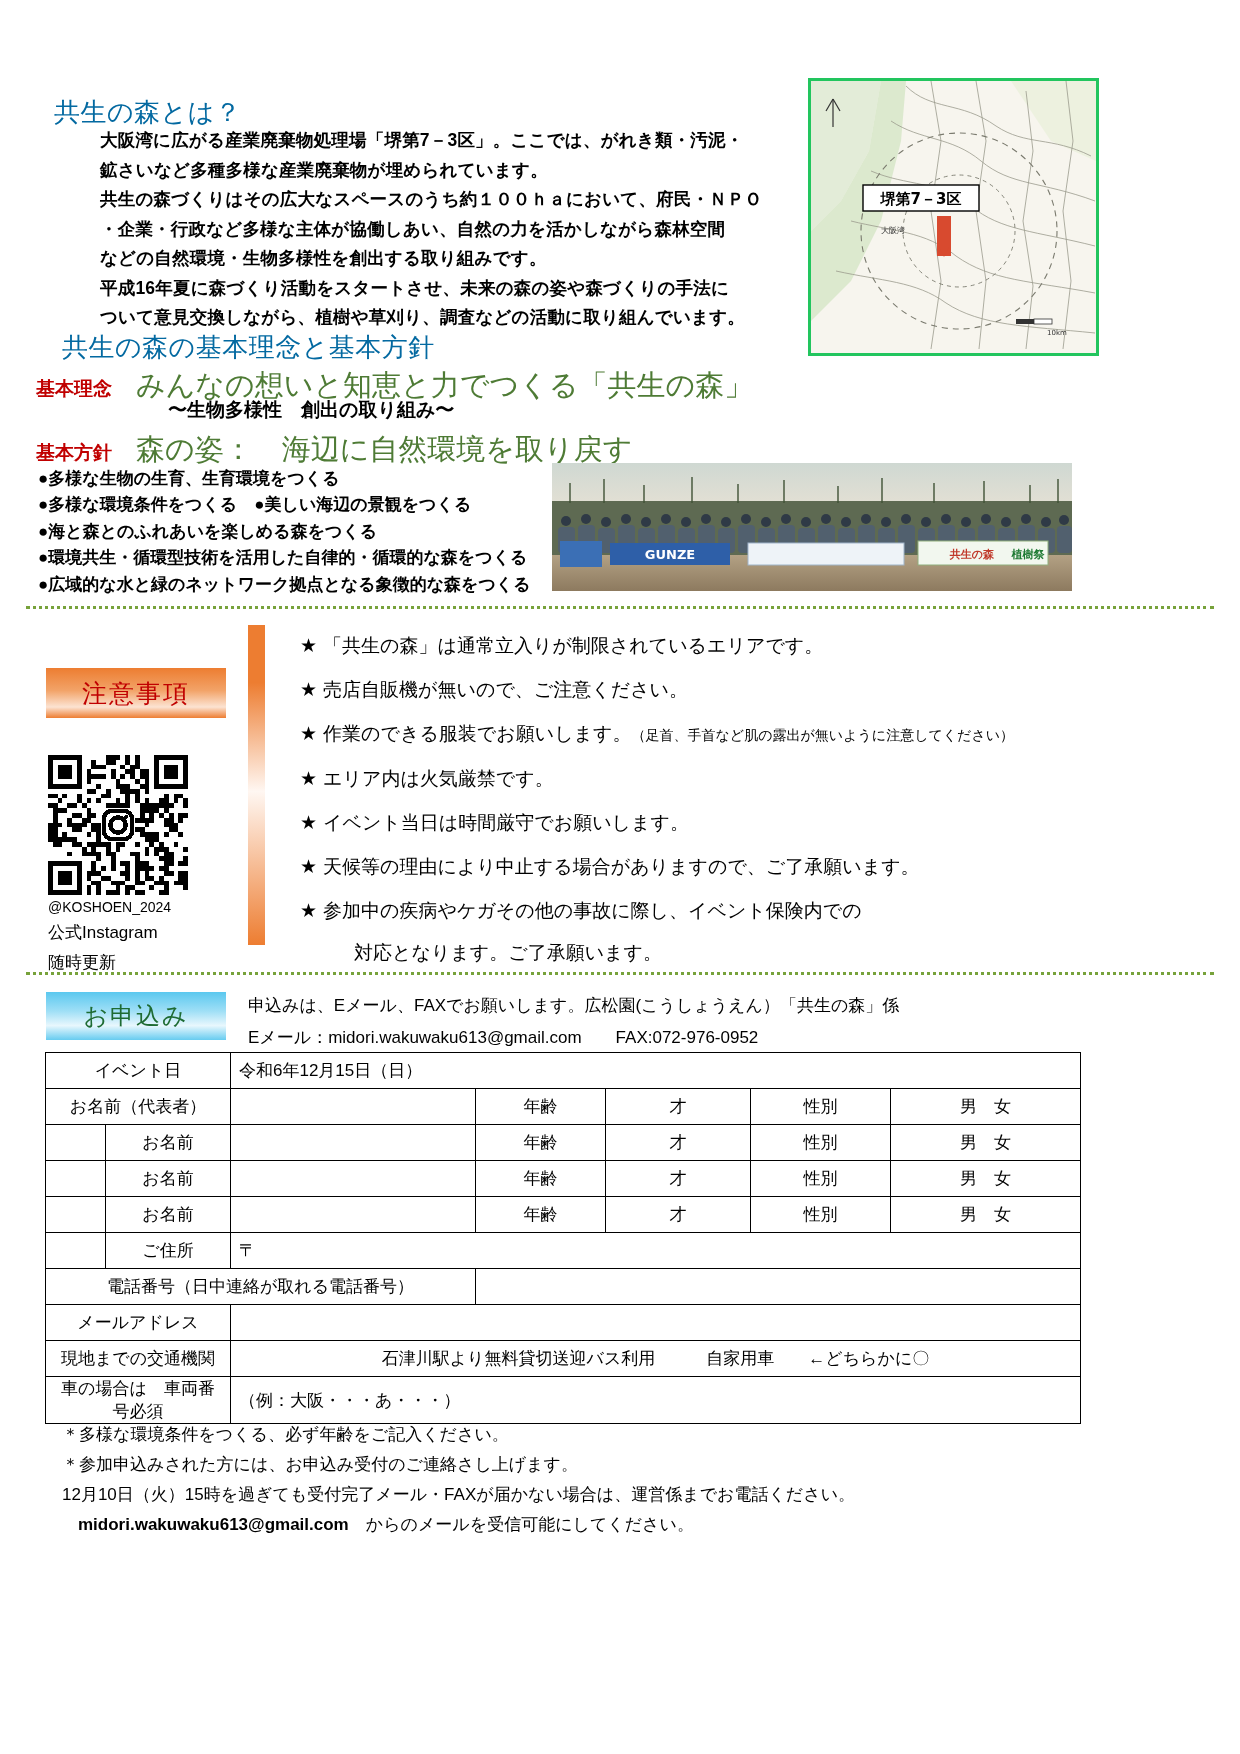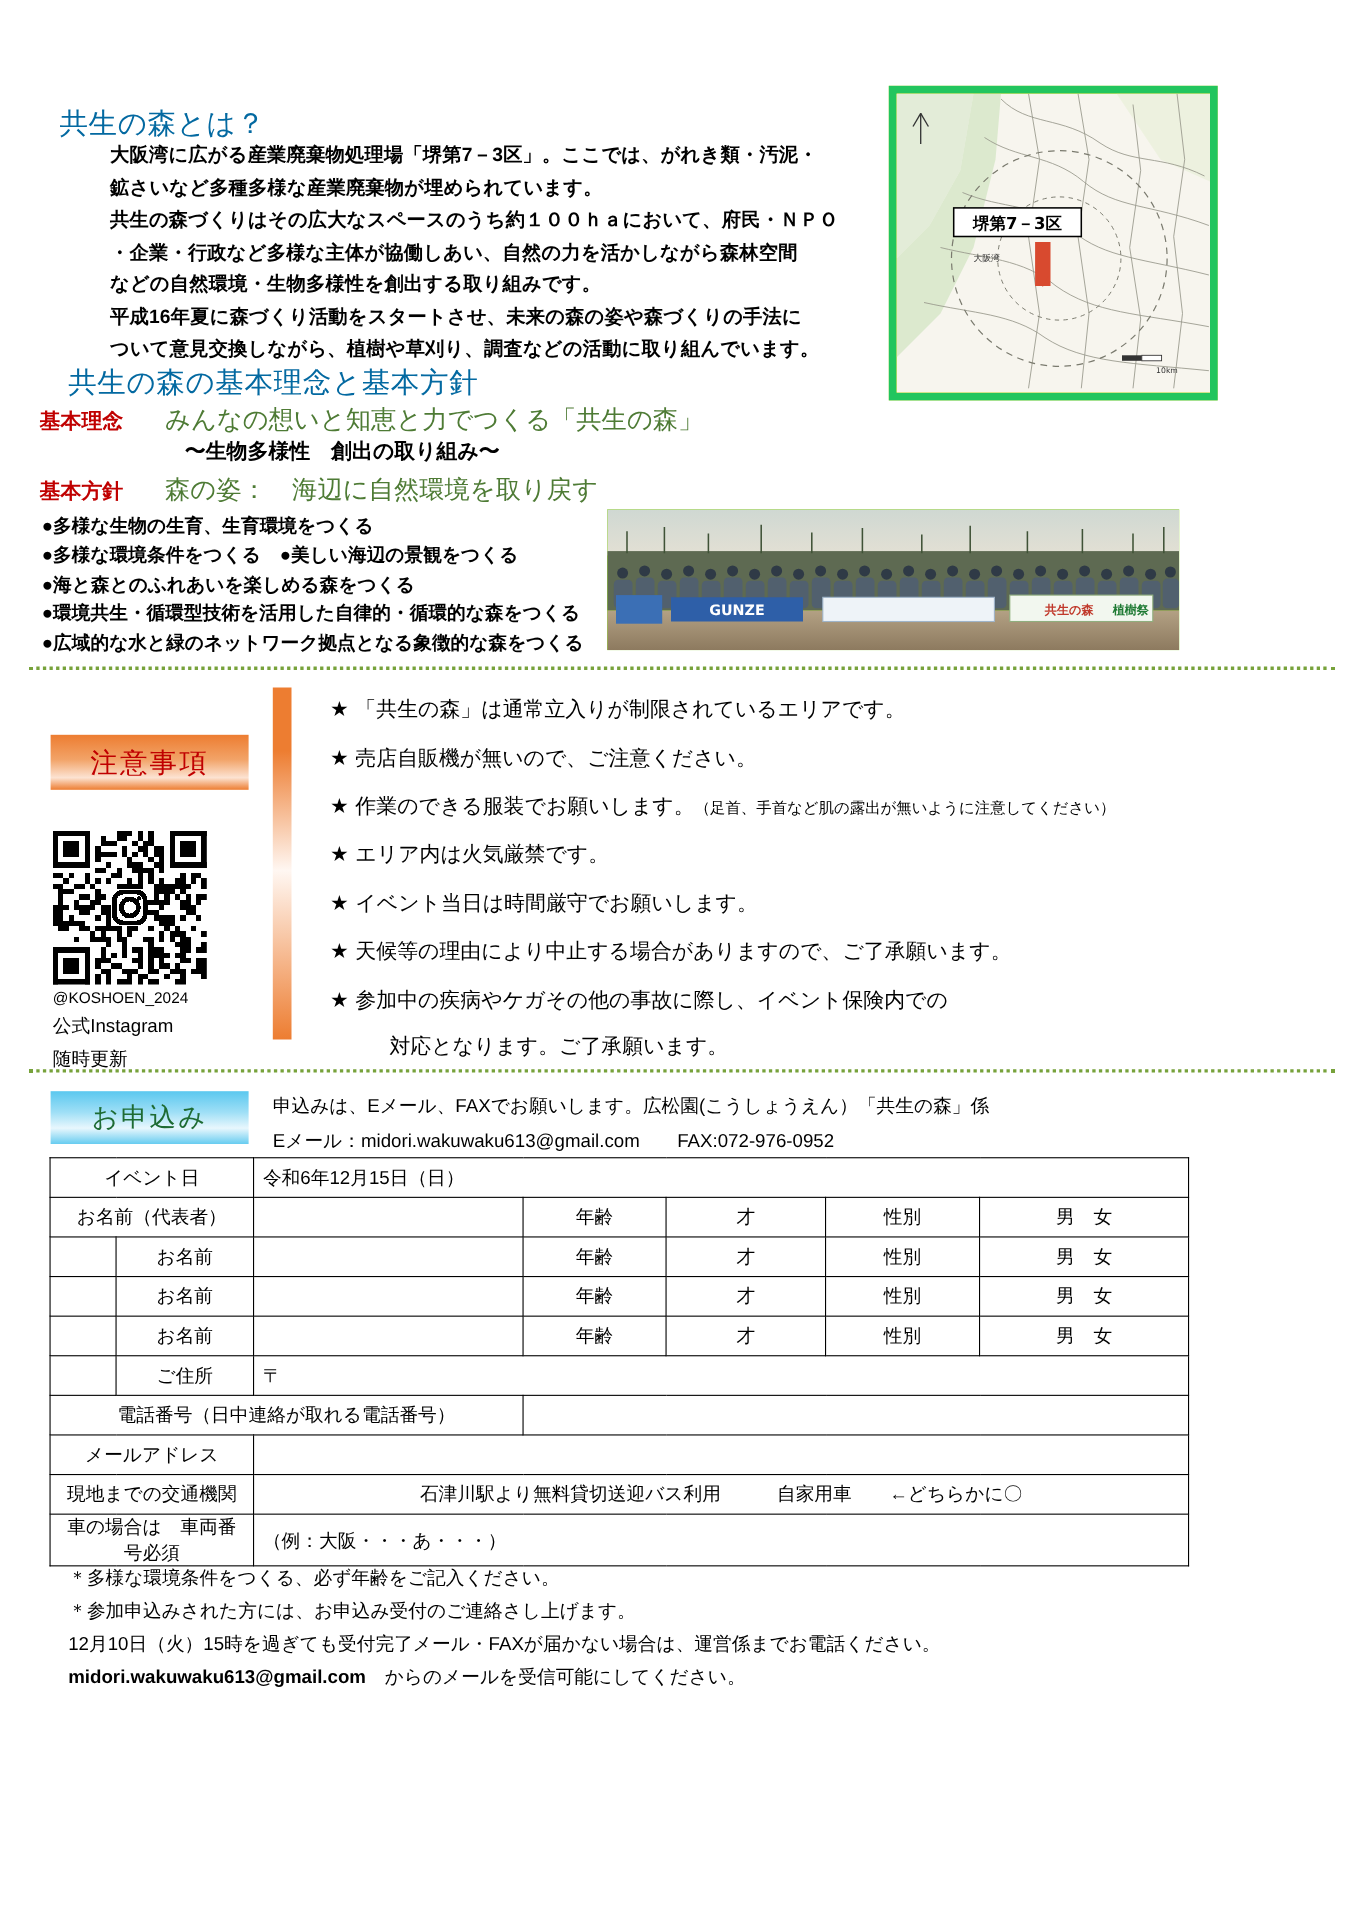--- a/index.html
+++ b/index.html
@@ -57,23 +57,23 @@
     position: absolute;
     white-space: nowrap;
   }
   .kv-label {
     color: #C00000;
     font-size: 19px;
     font-weight: 700;
   }
   .kv-value-green {
     color: #4E7B35;
-    font-size: 23px;
+    font-size: 29px;
     font-weight: 400;
-    margin-left: 38px;
+    margin-left: 24px;
   }
   #rinen { left: 36px; top: 366px; }
   #houshin { left: 36px; top: 430px; }
   #subtitle {
     position: absolute;
     left: 168px;
     top: 397px;
     font-size: 19px;
     font-weight: 700;
     white-space: nowrap;
@@ -89,22 +89,22 @@
     white-space: nowrap;
   }
 
   
   .map-box {
     position: absolute;
     left: 808px;
     top: 78px;
     width: 285px;
     height: 272px;
-    background: #fde047;
-    border: 7px solid #22c55e;
+    background: #14b8a6;
+    border: 3px solid #22c55e;
     overflow: hidden;
   }
   .map-svg { display:block; }
 
   
   .photo-box {
     position: absolute;
     left: 552px;
     top: 463px;
     width: 520px;
@@ -233,21 +233,21 @@
   .c-left { text-align: left; }
 
   .notes {
     position: absolute;
     left: 62px;
     top: 1420px;
     font-size: 17px;
     line-height: 30px;
     white-space: nowrap;
   }
-  .notes .indent { }
+  .notes .indent { margin-left: 16px; }
   .notes b { font-weight: 700; }
 </style>
 </head>
 <body>
 
 <div class="page">
 
   <div class="sec1">
 
     <div class="head-red" id="title1">共生の森とは？</div>

